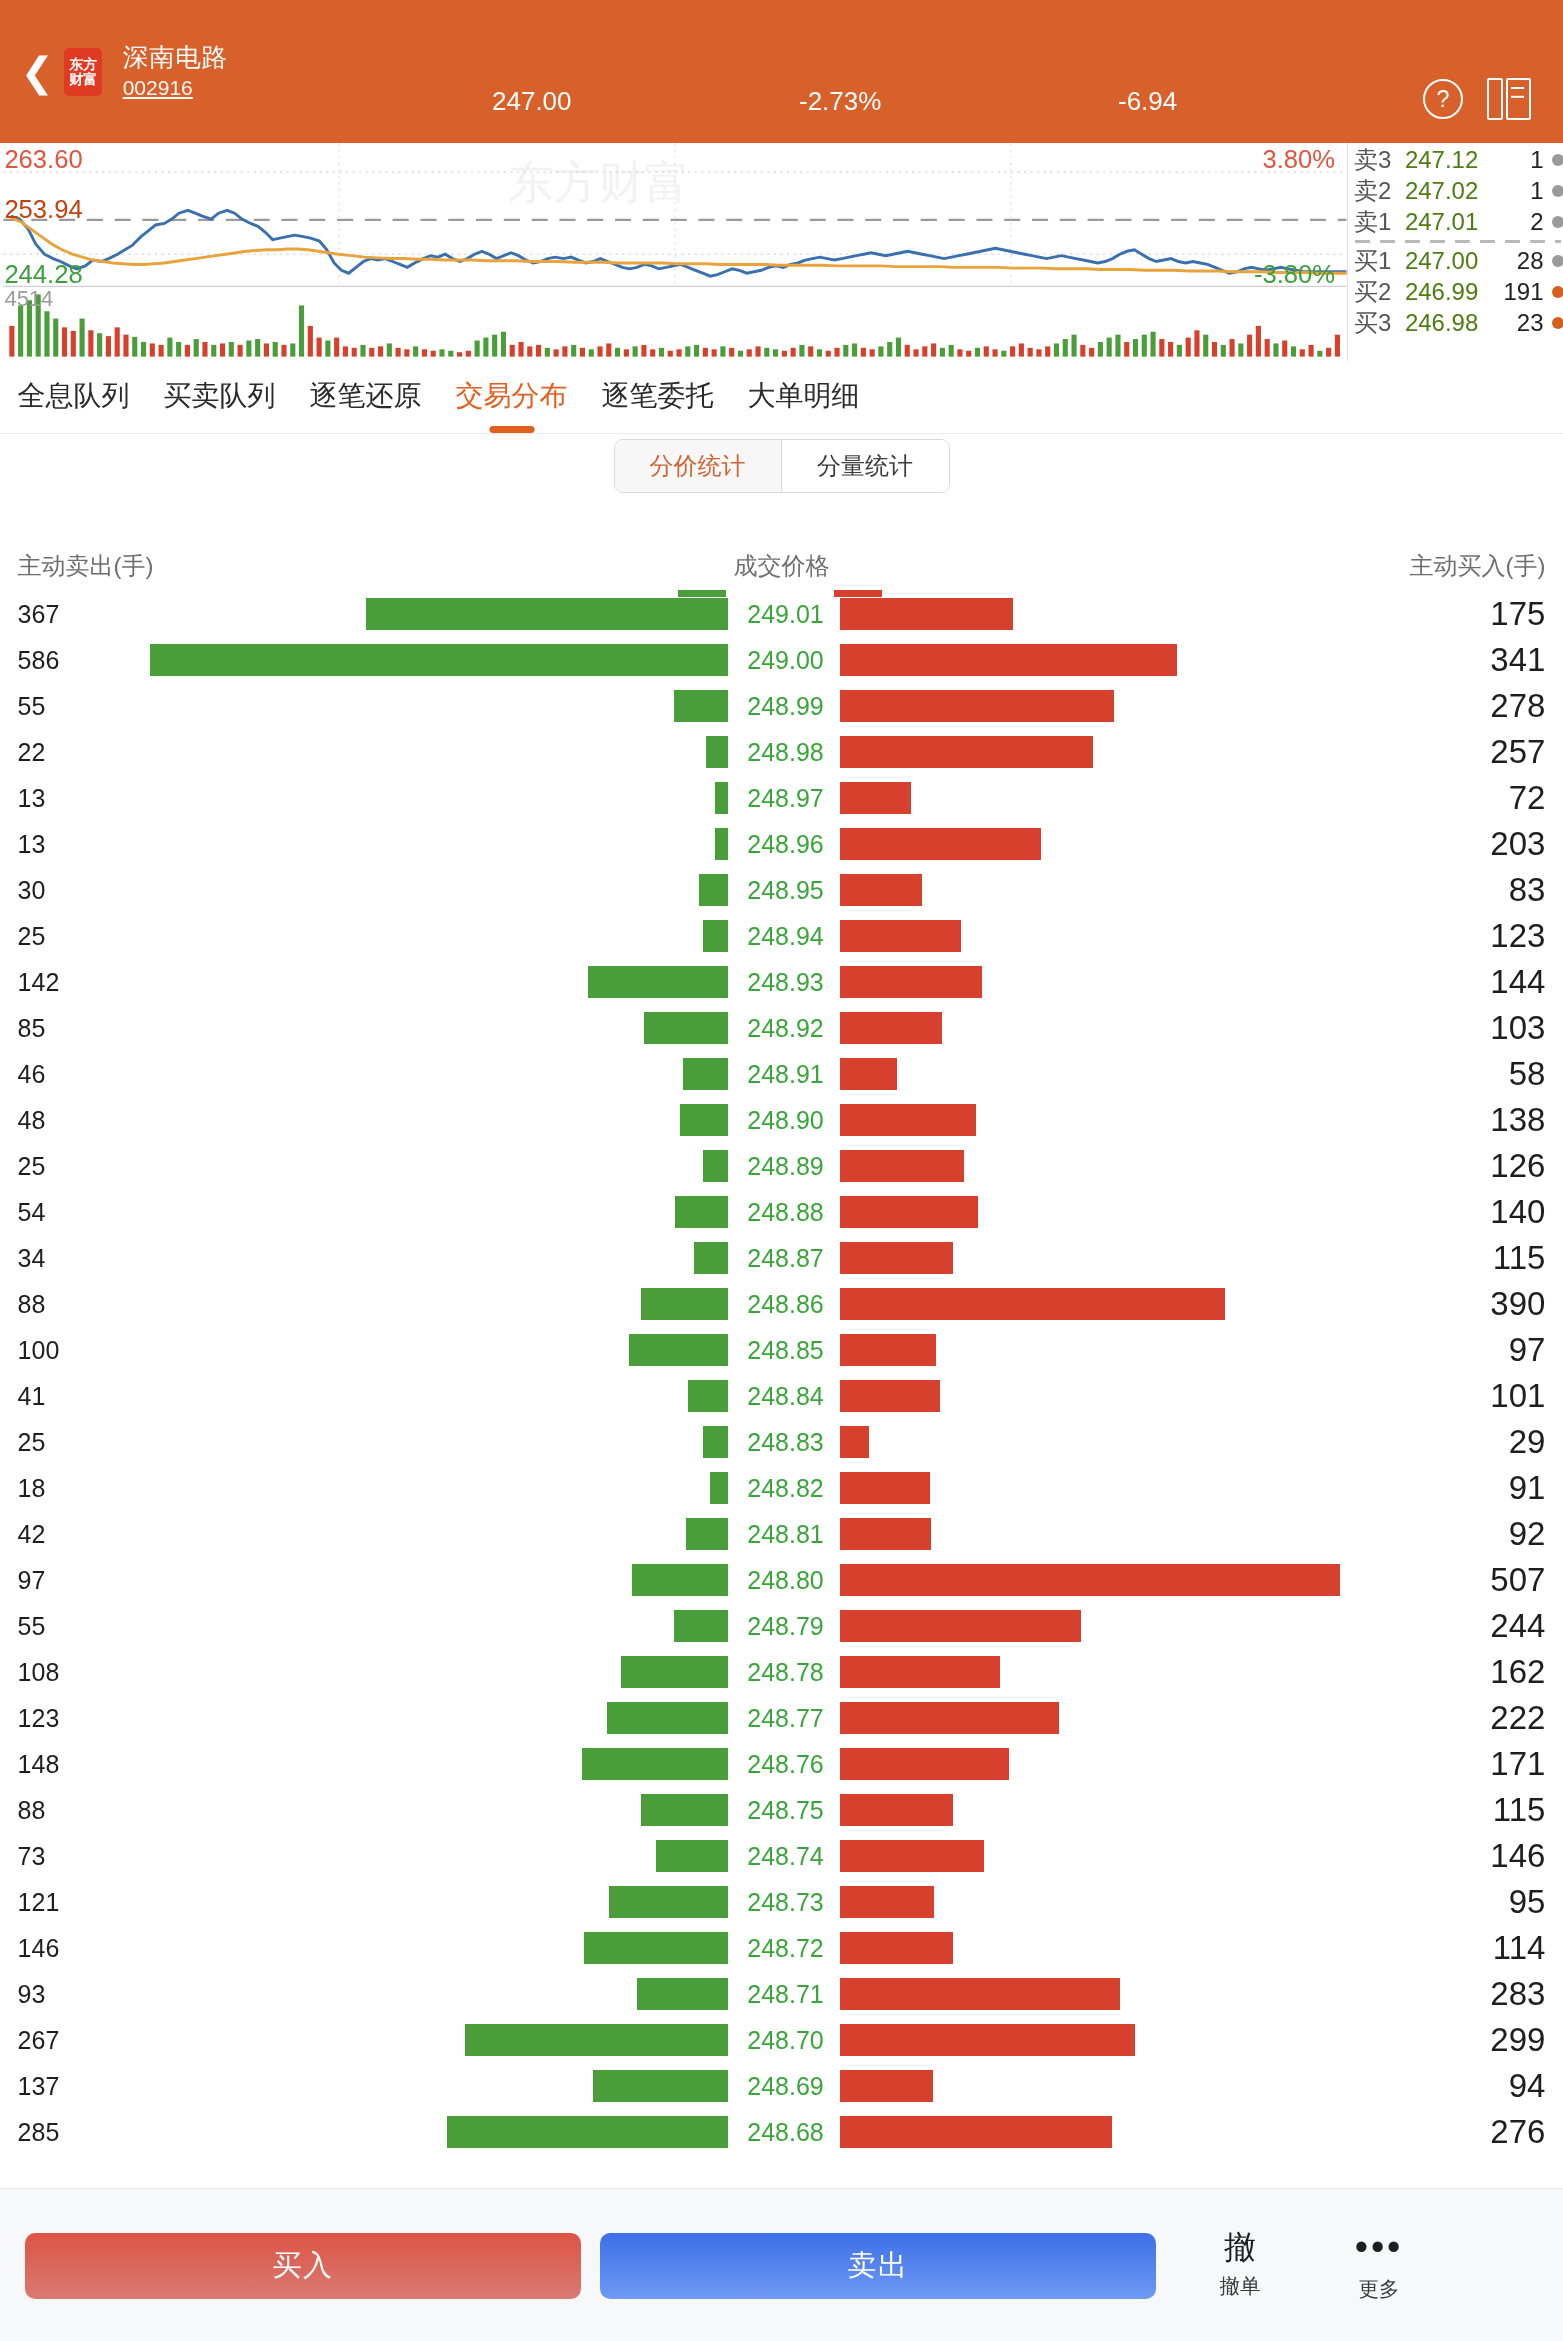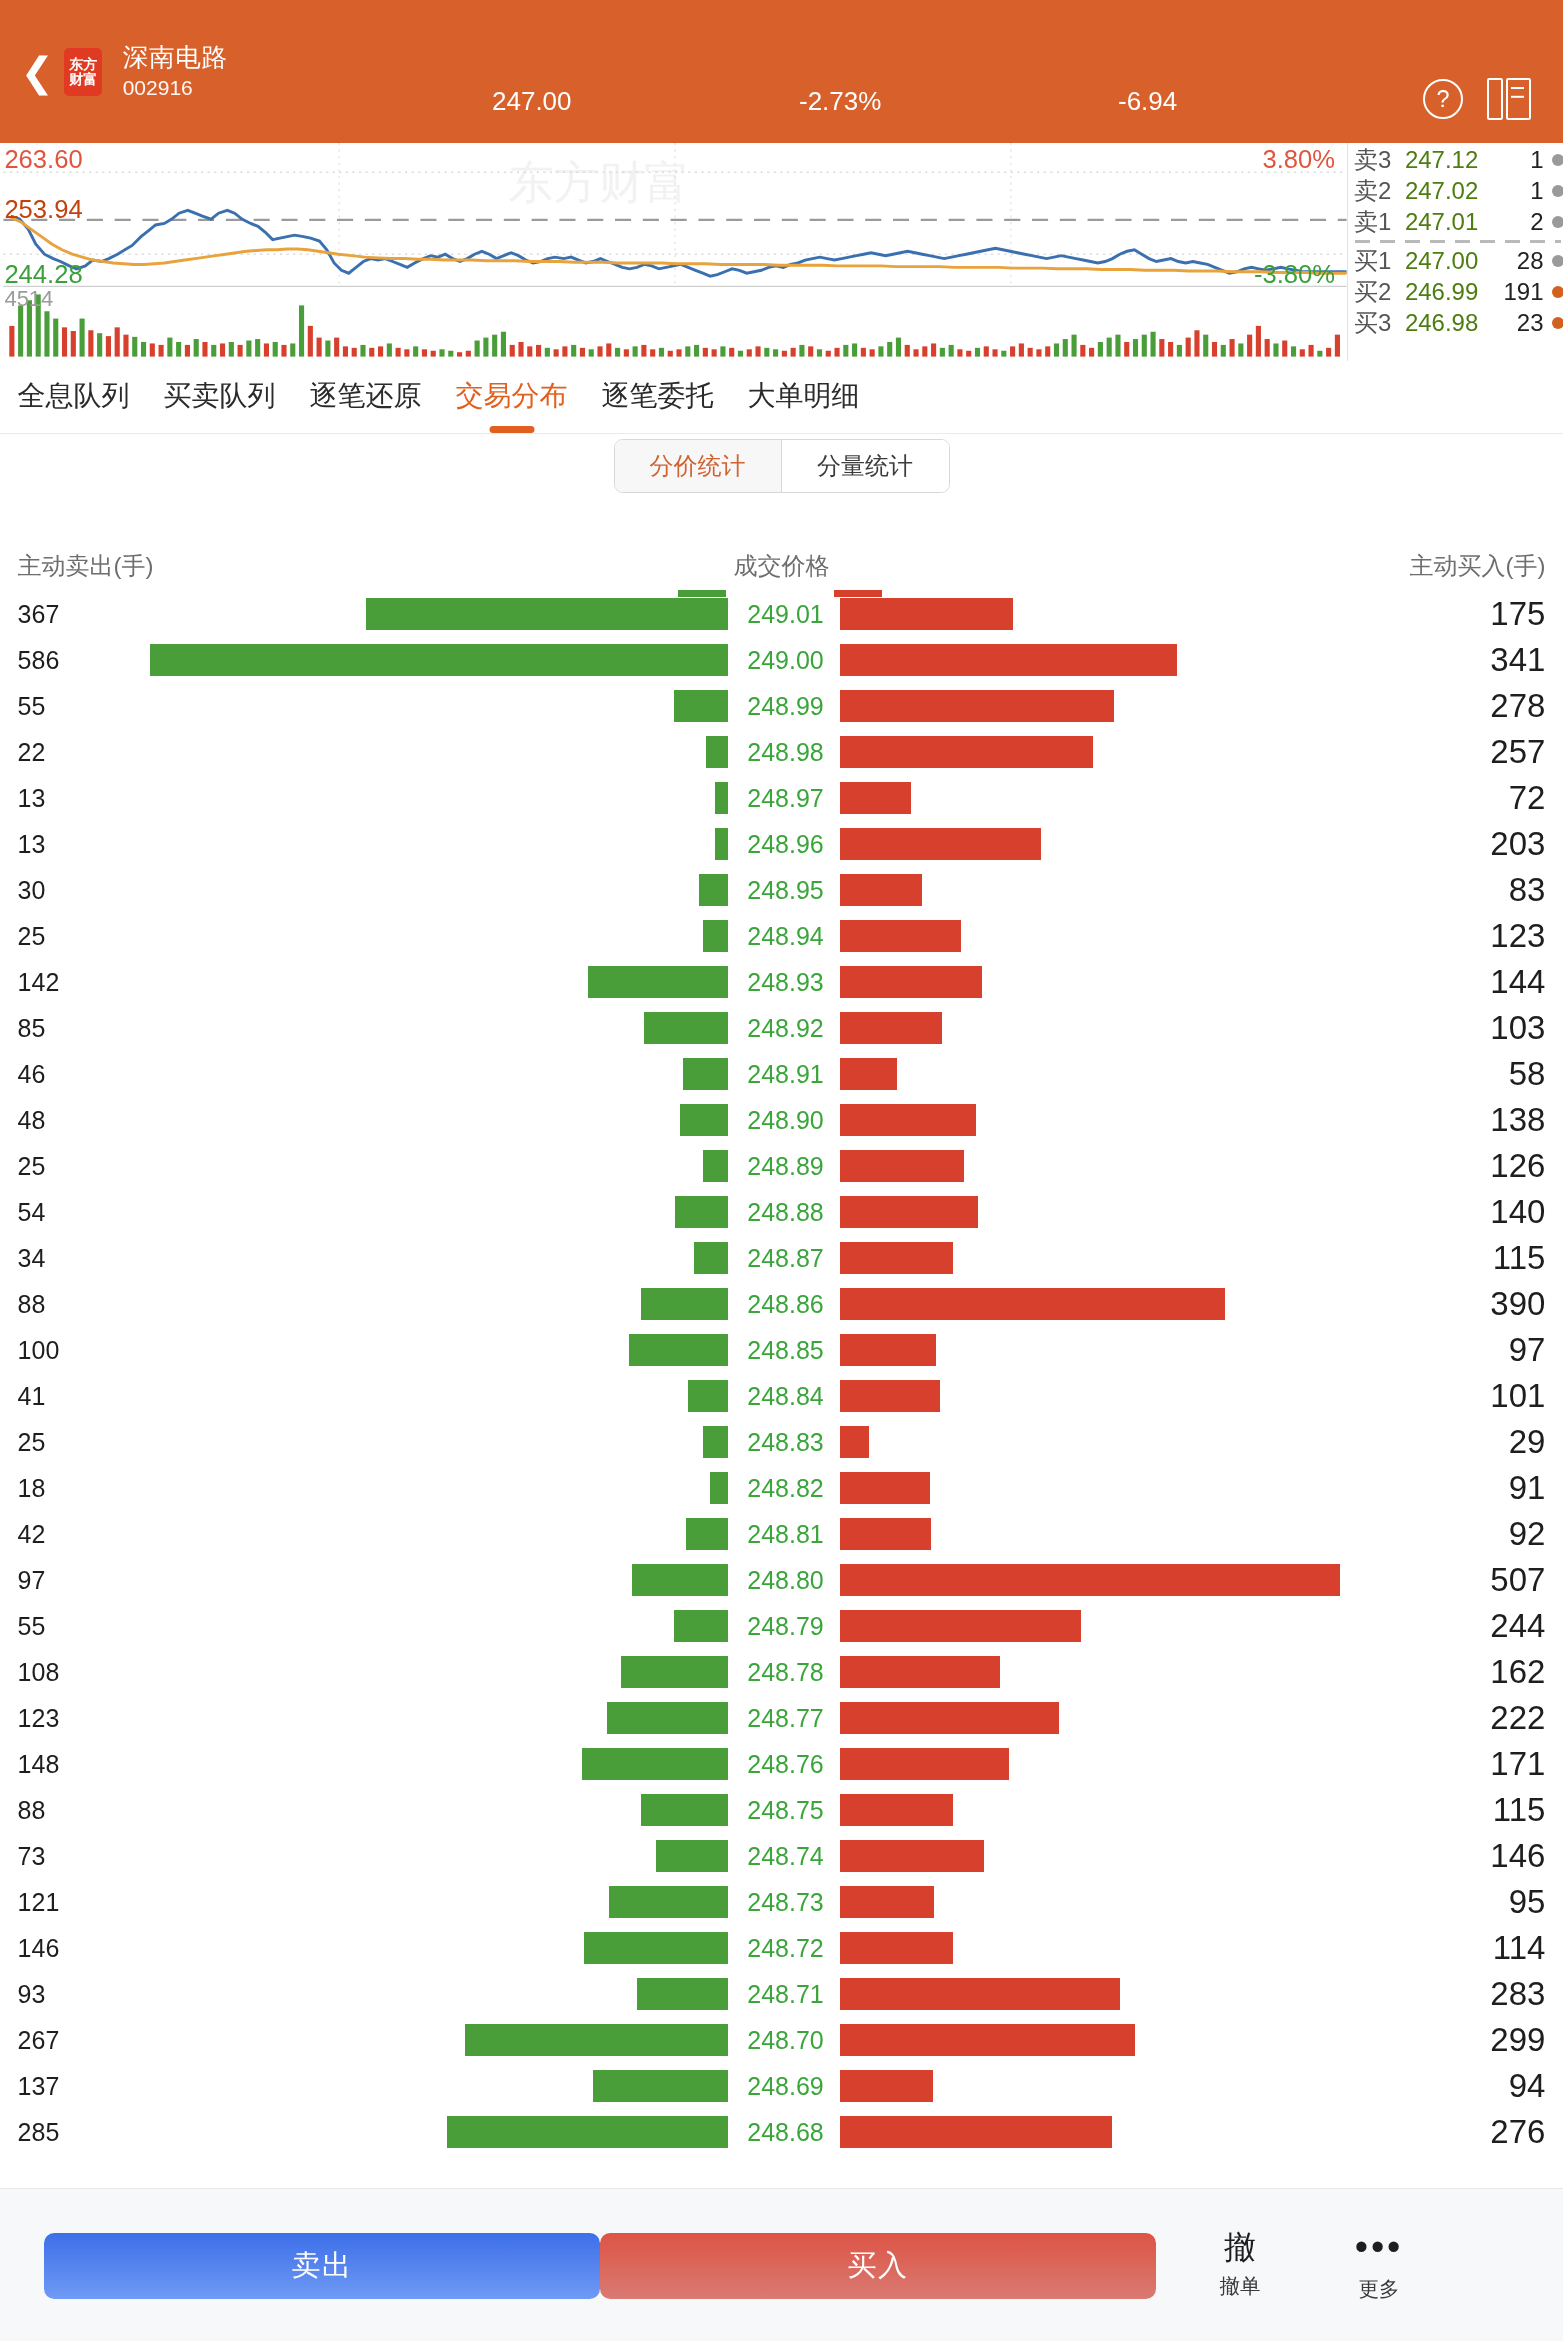--- a/index.html
+++ b/index.html
@@ -22,21 +22,21 @@
     color:#fff; font-size:40px; line-height:1; font-weight:300;
   }
   .hdr-logo{
     width:38px; height:48px; border-radius:5.1px; background:#e03a22;
     display:flex; flex-direction:column; align-items:center; justify-content:center;
     color:#fff; font-size:14px; line-height:1.05; letter-spacing:0;
     font-weight:700; flex:none;
   }
   .hdr-name{ margin-left:20.5px; color:#fff; }
   .hdr-name .nm{ font-size:25.6px; line-height:1.18; letter-spacing:0.7px; }
-  .hdr-name .cd{ font-size:21px; line-height:1.25; opacity:.96; margin-top:2.9px; }
+  .hdr-name .cd{ font-size:21px; line-height:1.25; opacity:.96; margin-top:2.9px;text-decoration:underline; }
   .hdr-price{ position:absolute; left:492px; top:86px; color:#fff; font-size:26px; }
   .hdr-pct{ position:absolute; left:799px; top:86px; color:#fff; font-size:26px; }
   .hdr-chg{ position:absolute; left:1118px; top:86px; color:#fff; font-size:26px; }
   .hdr-help{
     position:absolute; left:1423px; top:79px;
     width:40px; height:40px; border:2.2px solid #fff; border-radius:50%;
     color:#fff; font-size:23.4px; display:flex; align-items:center; justify-content:center;
   }
   .hdr-doc{ position:absolute; left:1487px; top:78px; width:44px; height:42px; }
   .hdr-doc .bar{ position:absolute; left:0; top:0; width:16px; height:42px; border:2.2px solid #fff; border-radius:2.2px;}
@@ -646,22 +646,22 @@
       <div class="row">
     <span class="sellnum">285</span>
     <span class="gbar" style="width:281px"></span>
     <span class="price">248.68</span>
     <span class="rbar" style="width:272px"></span>
     <span class="buynum">276</span>
   </div>
     </div>
 
   <div class="bottom">
+    <div class="btn buy">买入</div>
     <div class="btn sell">卖出</div>
-    <div class="btn buy">买入</div>
     <div class="mini">
       <div class="glyph">撤</div>
       <div class="cap">撤单</div>
     </div>
     <div class="mini">
       <div class="glyph dots">•••</div>
       <div class="cap">更多</div>
     </div>
   </div>
 

